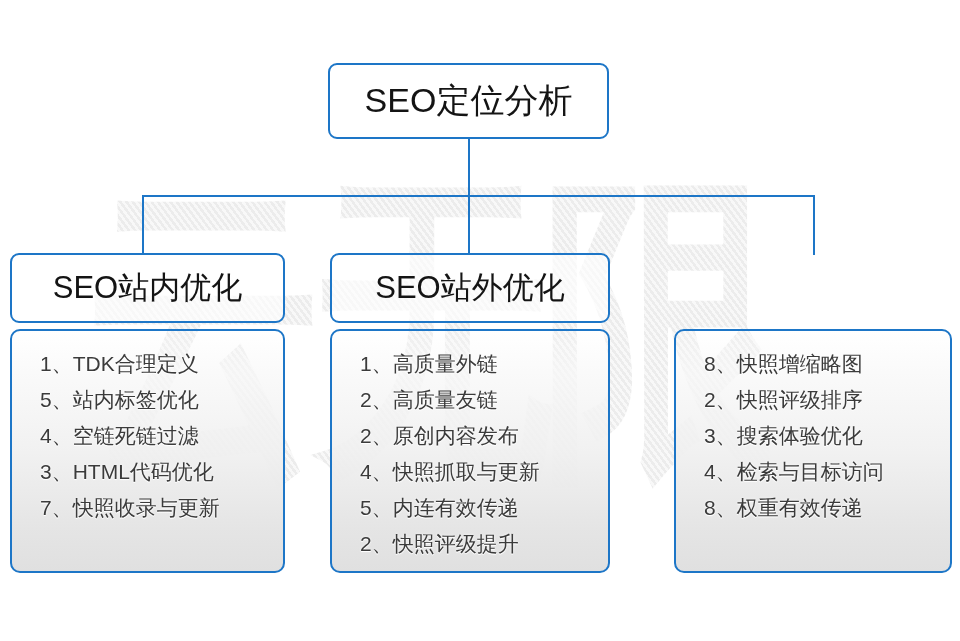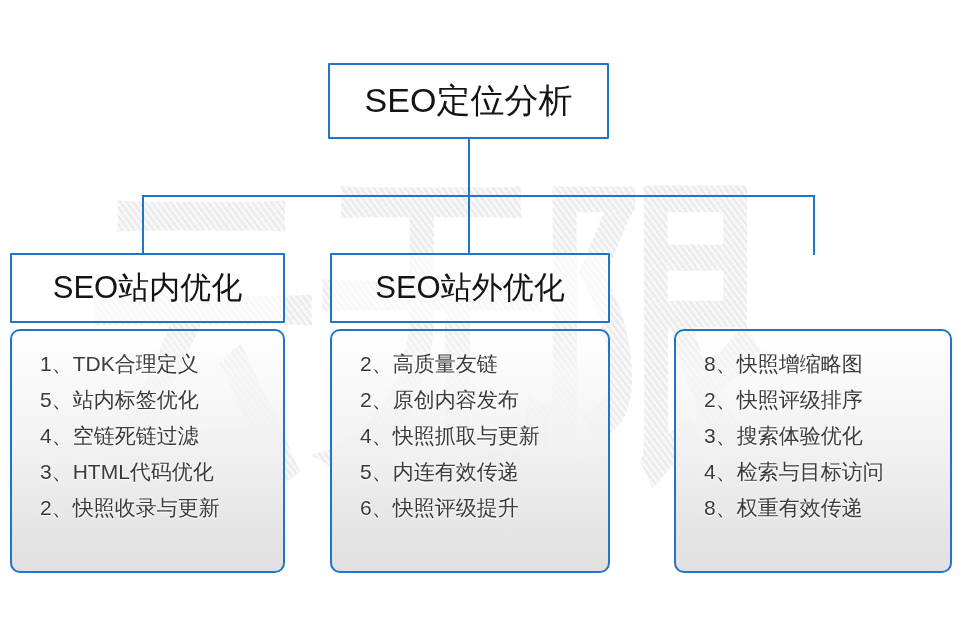--- a/index.html
+++ b/index.html
@@ -36,21 +36,21 @@
   .l-top{left:468px;top:139px;height:57px;}
   .l-h{left:142px;top:195px;width:673px;}
   .l-left{left:142px;top:195px;height:60px;}
   .l-mid{left:468px;top:195px;height:60px;}
   .l-right{left:813px;top:195px;height:60px;}
   
   .box{
     position:absolute;
     box-sizing:border-box;
     border:2px solid #1d76c7;
-    border-radius:1px;
+    border-radius:9px;
     background:rgba(255,255,255,0.62);
     display:flex;align-items:center;justify-content:center;
     color:#141414;
     z-index:2;
   }
   .root-box{left:328px;top:63px;width:281px;height:76px;font-size:34px;background:#ffffff;}
   .hdr{top:253px;height:70px;font-size:31px;}
   .panel{
     position:absolute;
     top:329px;height:244px;
@@ -99,29 +99,30 @@
   </div>
   <div class="box hdr c2">
     <span>SEO站外优化</span>
   </div>
 
   <div class="panel c1">
     <div class="item">1、TDK合理定义</div>
     <div class="item">5、站内标签优化</div>
     <div class="item">4、空链死链过滤</div>
     <div class="item">3、HTML代码优化</div>
-    <div class="item">2、快照收录与更新</div>
+    <div class="item">7、快照收录与更新</div>
   </div>
 
   <div class="panel c2">
+    <div class="item">1、高质量外链</div>
     <div class="item">2、高质量友链</div>
     <div class="item">2、原创内容发布</div>
     <div class="item">4、快照抓取与更新</div>
     <div class="item">5、内连有效传递</div>
-    <div class="item">6、快照评级提升</div>
+    <div class="item">2、快照评级提升</div>
   </div>
 
   <div class="panel c3">
     <div class="item">8、快照增缩略图</div>
     <div class="item">2、快照评级排序</div>
     <div class="item">3、搜索体验优化</div>
     <div class="item">4、检索与目标访问</div>
     <div class="item">8、权重有效传递</div>
   </div>
 

